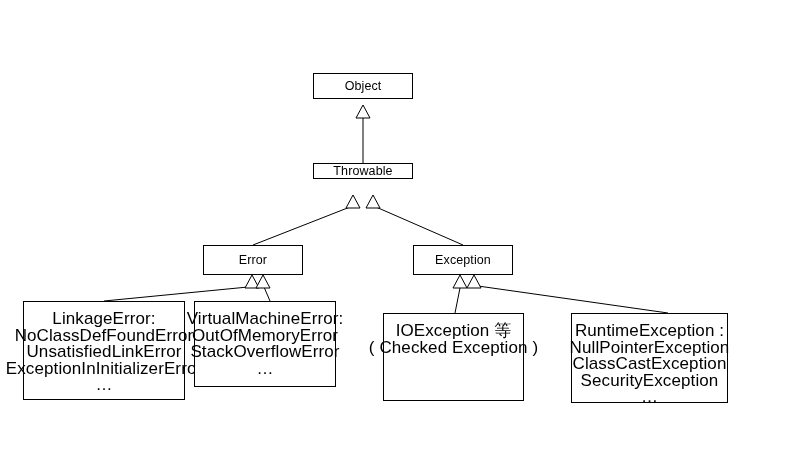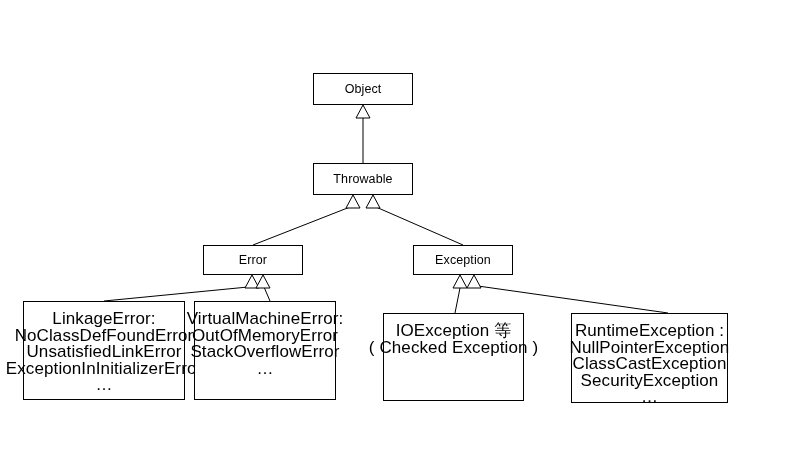--- a/index.html
+++ b/index.html
@@ -77,45 +77,45 @@
       <g>
         <line x1="455" y1="313" x2="460" y2="288" stroke="#000000" stroke-width="1"></line>
         <polygon points="460,275 453,288 467,288" fill="#ffffff" stroke="#000000" stroke-width="1" stroke-linejoin="miter"></polygon>
       </g>
       <g>
         <line x1="668" y1="313" x2="478" y2="286" stroke="#000000" stroke-width="1"></line>
         <polygon points="474,275 467,288 481,288" fill="#ffffff" stroke="#000000" stroke-width="1" stroke-linejoin="miter"></polygon>
       </g>
     </svg>
 
-  <div class="node center-v" style="left: 313px; top: 73px; width: 100px; height: 32px;">
+  <div class="node center-v" style="left: 313px; top: 73px; width: 100px; height: 26px;">
     <span class="node-label">Object</span>
   </div>
 
-  <div class="node center-v" style="left: 313px; top: 163px; width: 100px; height: 32px;">
+  <div class="node center-v" style="left: 313px; top: 163px; width: 100px; height: 16px;">
     <span class="node-label">Throwable</span>
   </div>
 
   <div class="node center-v" style="left: 413px; top: 245px; width: 100px; height: 30px;">
     <span class="node-label">Exception</span>
   </div>
 
   <div class="node center-v" style="left: 203px; top: 245px; width: 100px; height: 30px;">
     <span class="node-label">Error</span>
   </div>
 
   <div class="node leaf" style="left: 23px; top: 301px; width: 162px; height: 99px;">
     <span class="node-label">LinkageError:
 NoClassDefFoundError
 UnsatisfiedLinkError
 ExceptionInInitializerError
 …</span>
   </div>
 
-  <div class="node leaf" style="left: 194px; top: 301px; width: 142px; height: 99px;">
+  <div class="node leaf" style="left: 194px; top: 301px; width: 142px; height: 86px;">
     <span class="node-label">VirtualMachineError:
 OutOfMemoryError
 StackOverflowError
 …</span>
   </div>
 
   <div class="node leaf" style="left: 383px; top: 313px; width: 141px; height: 88px;">
     <span class="node-label">IOException 等
 ( Checked Exception )</span>
   </div>

